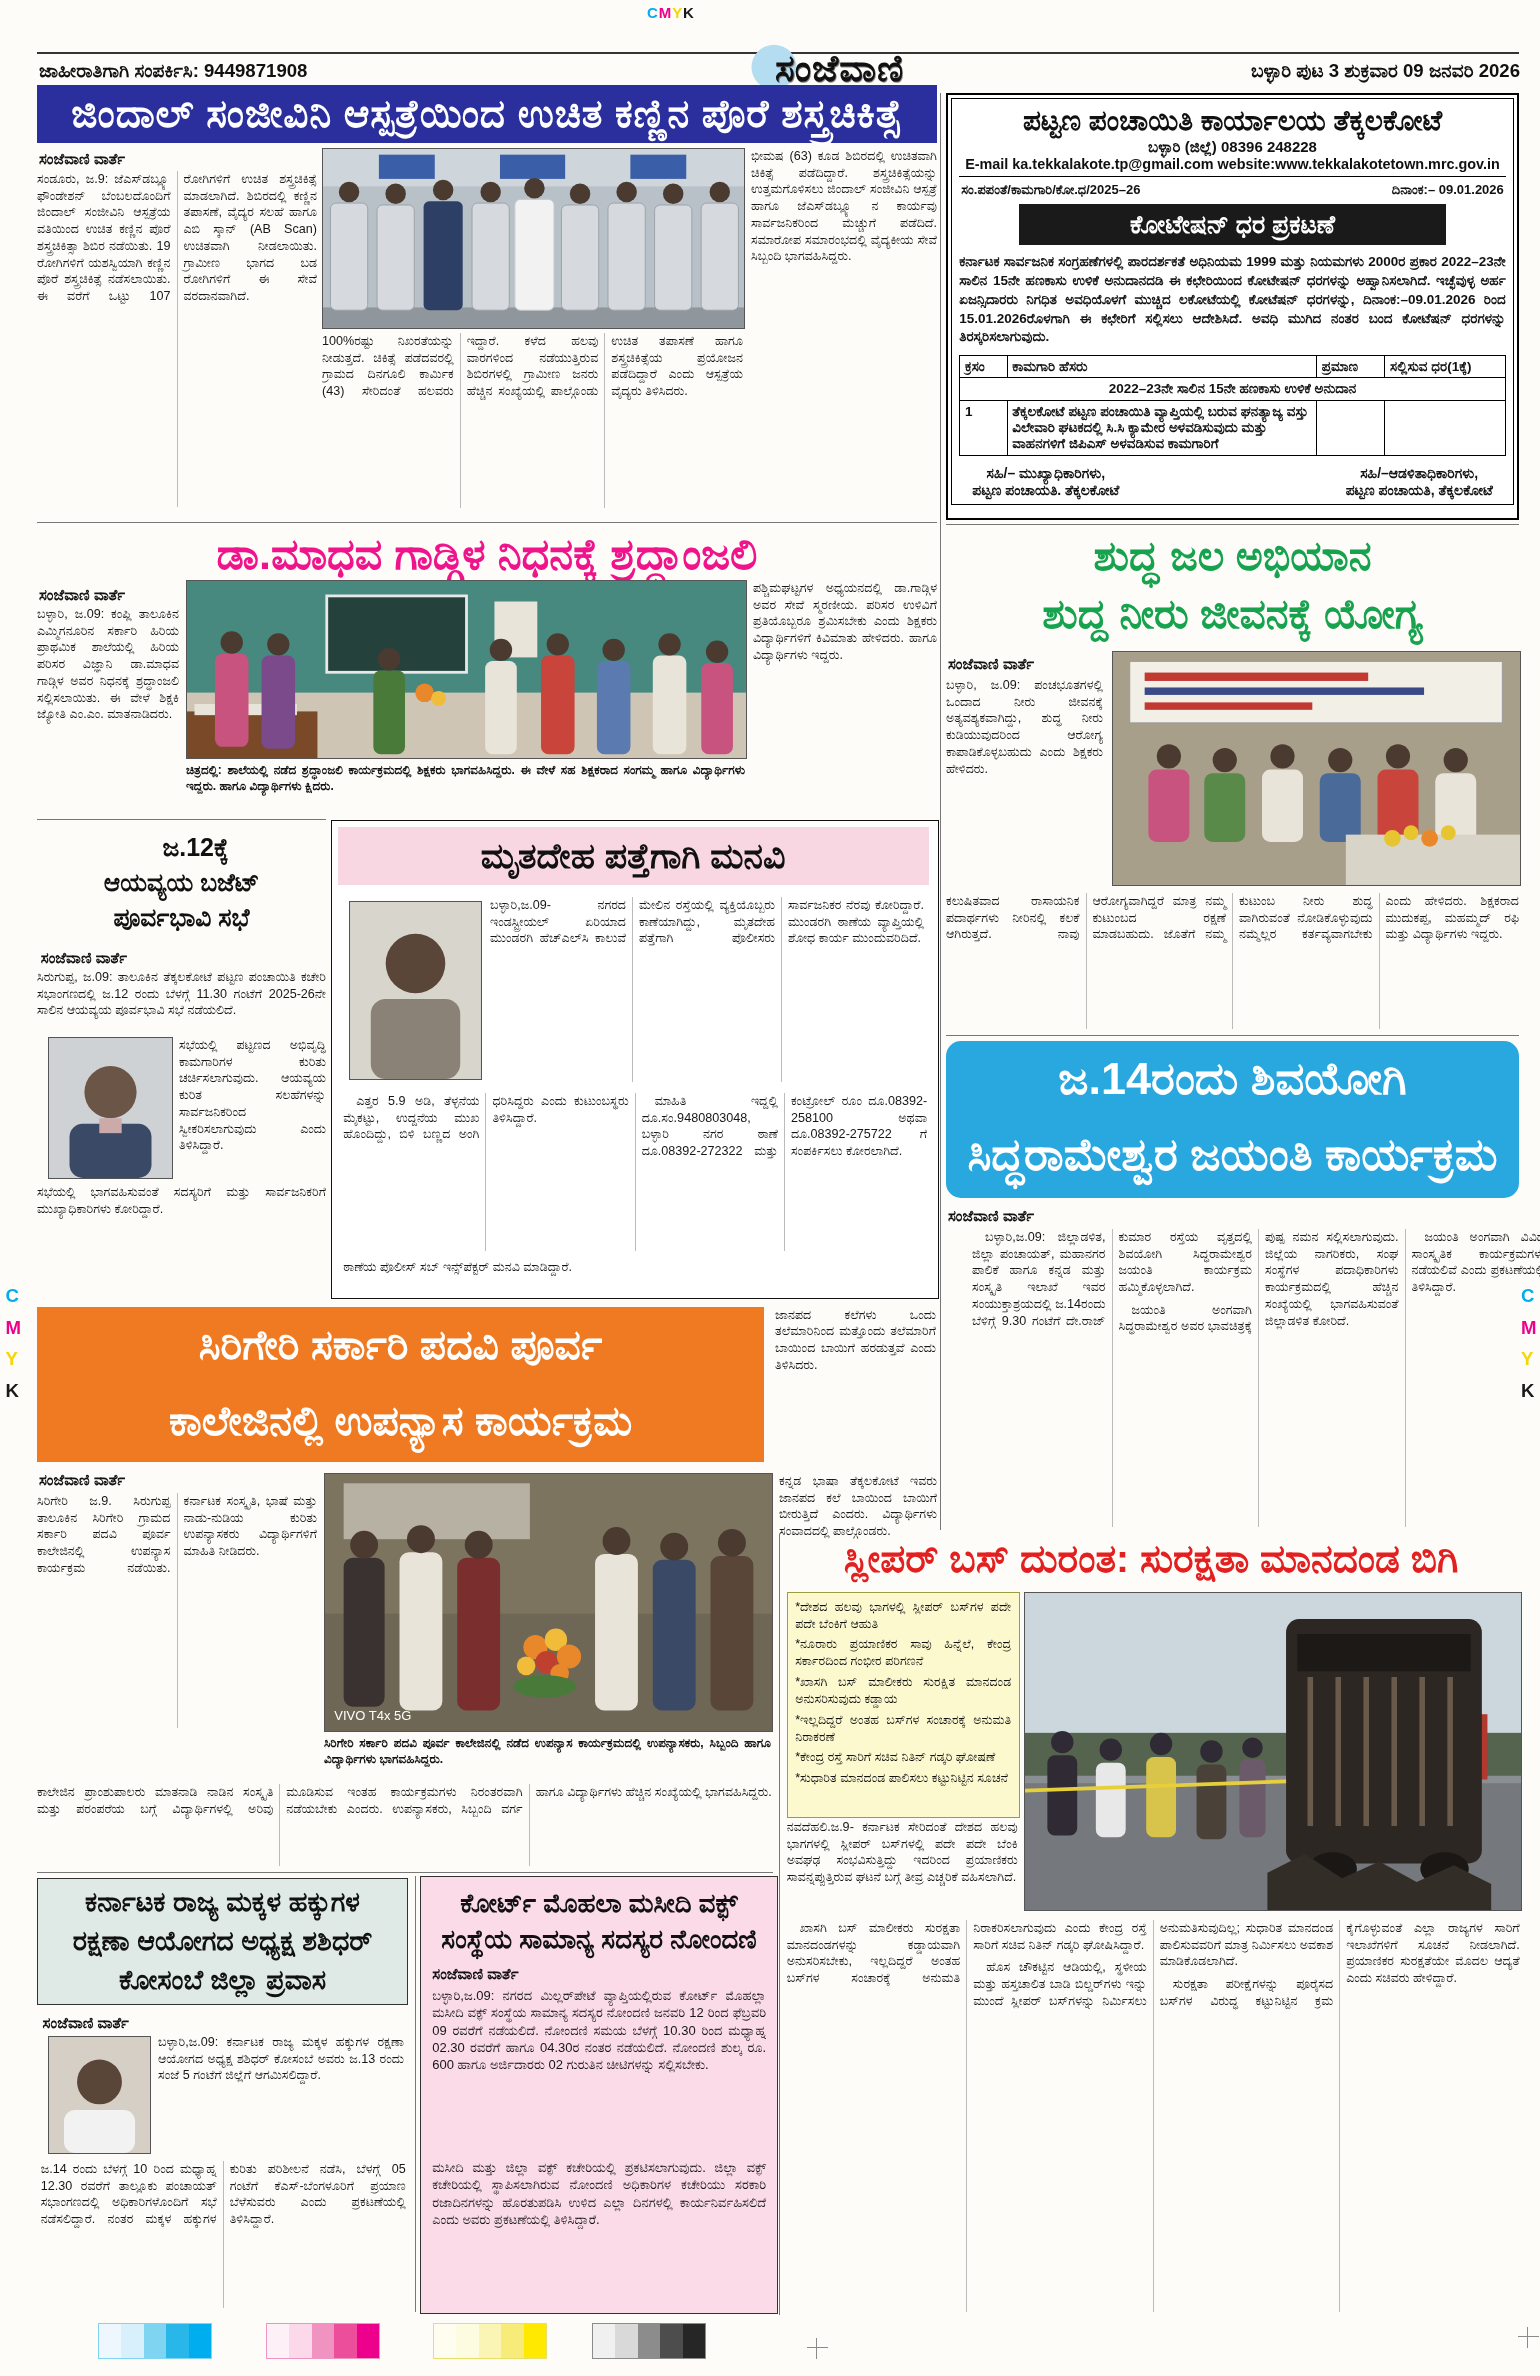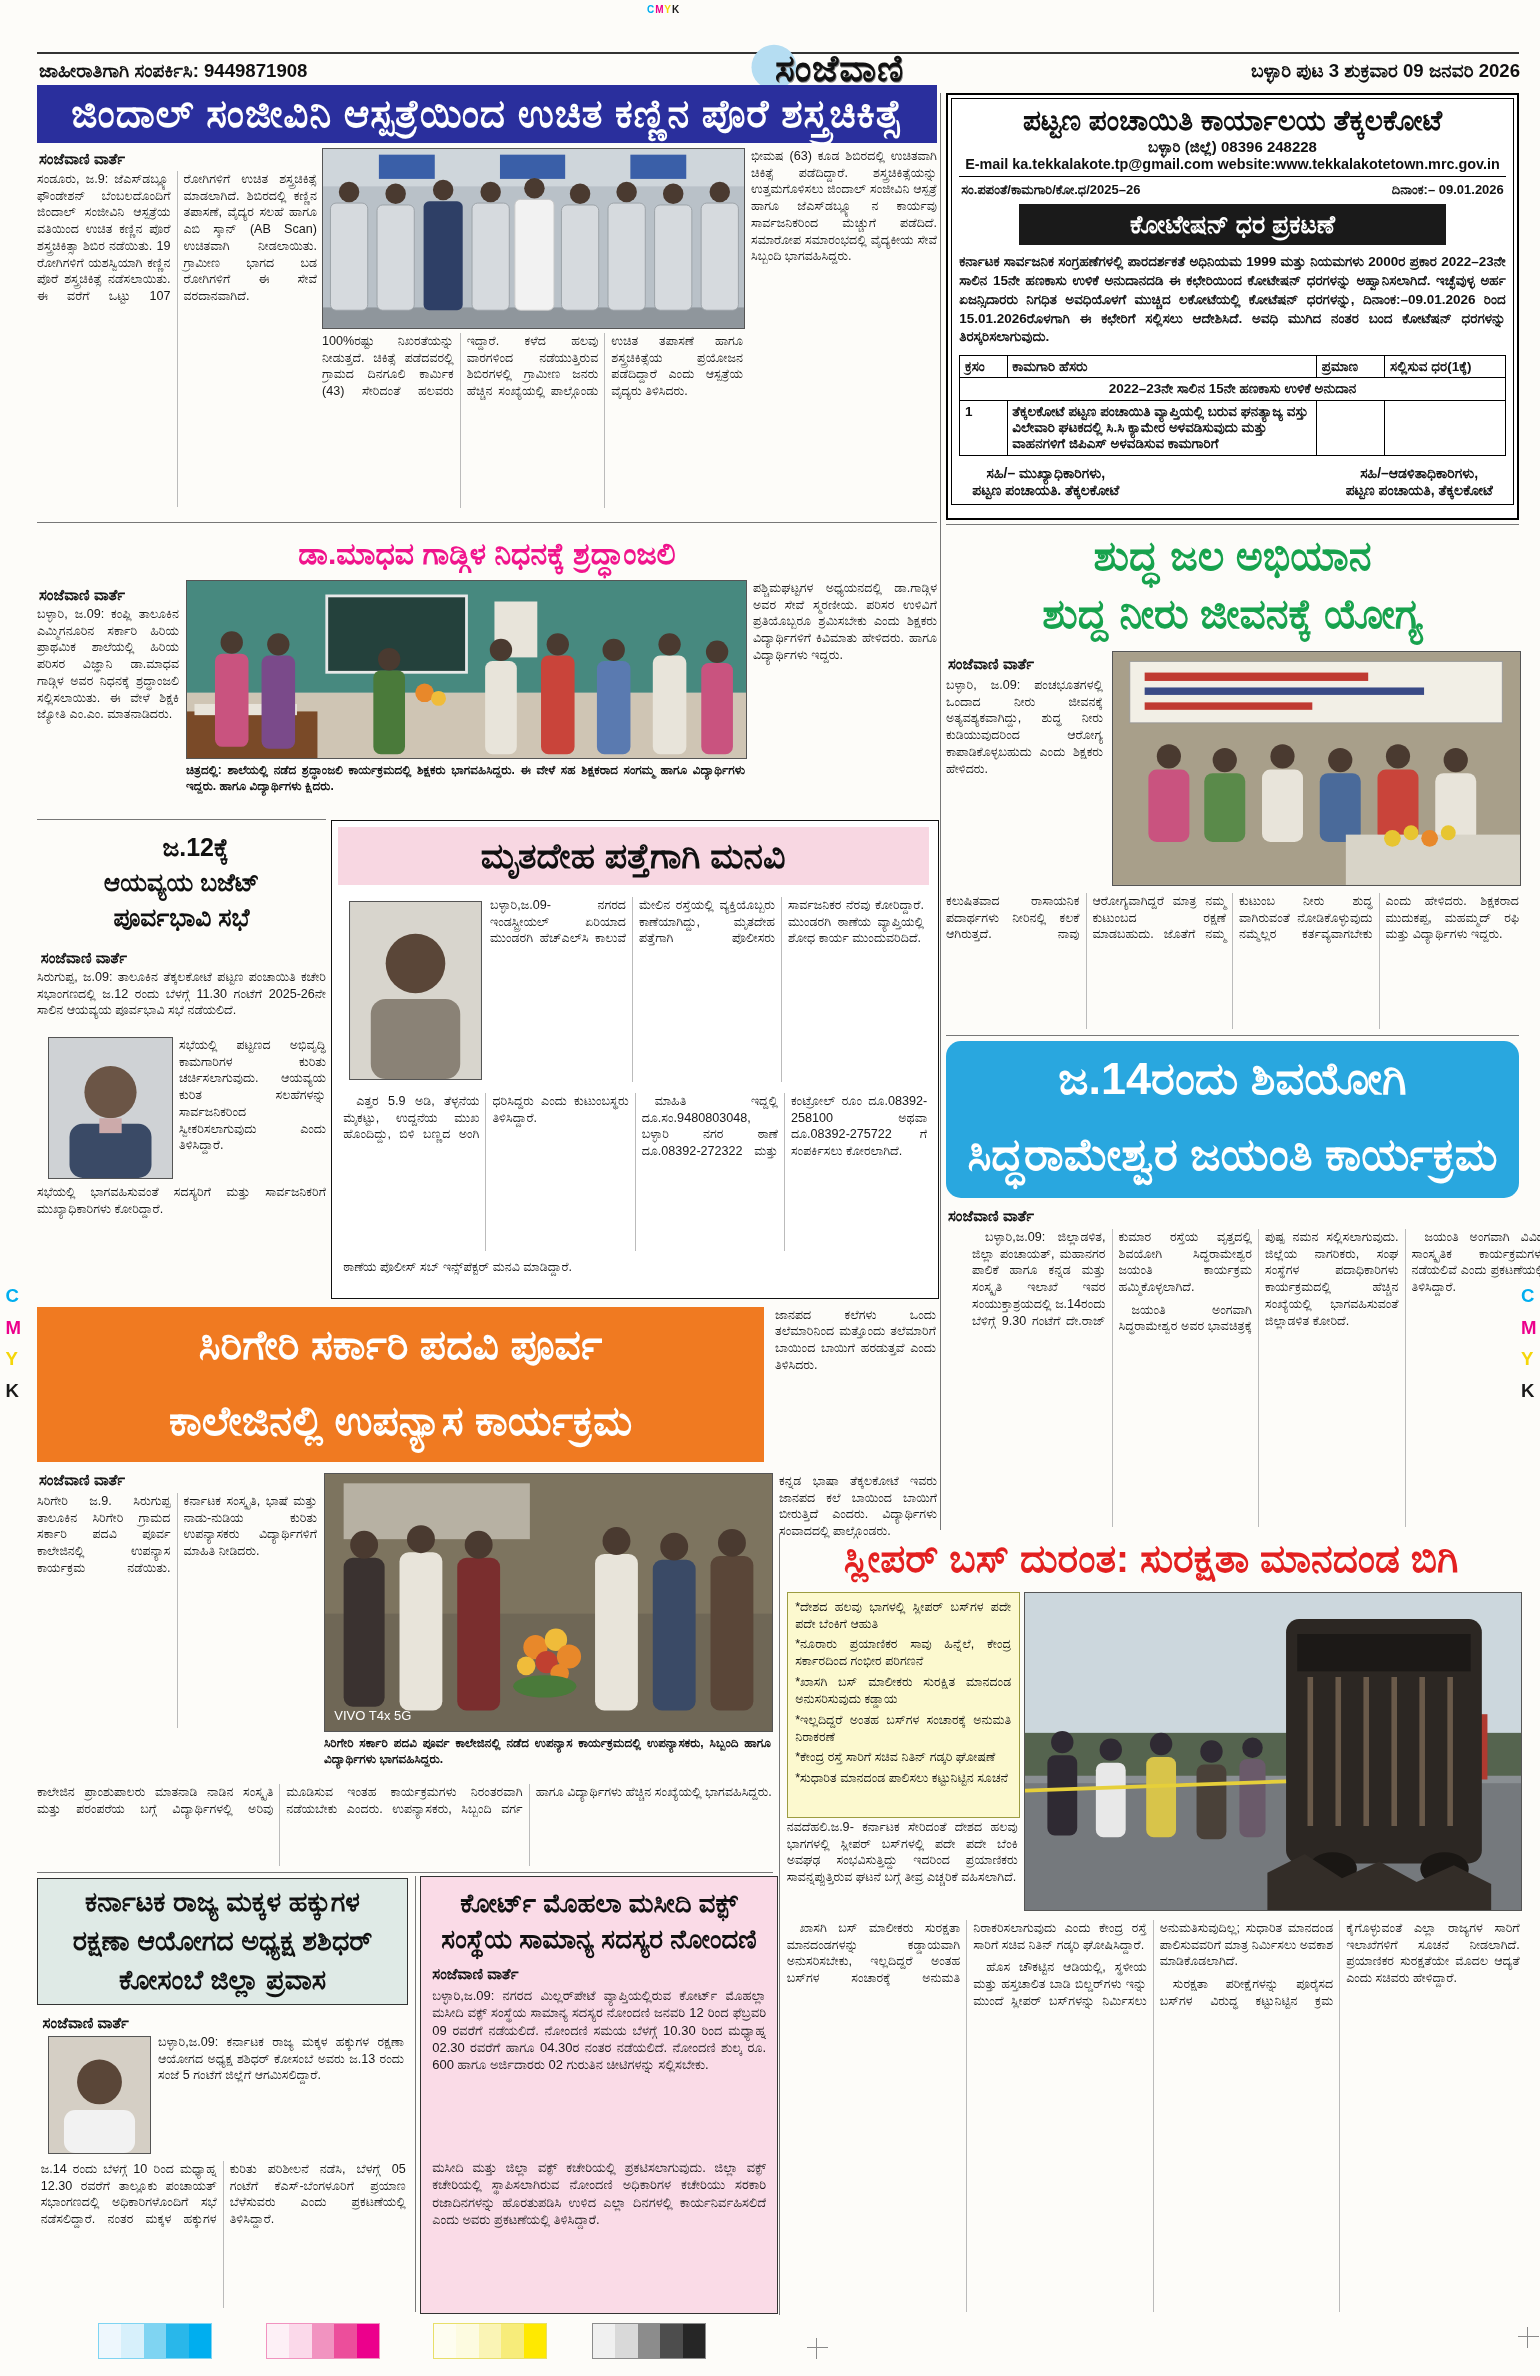--- a/index.html
+++ b/index.html
@@ -14,21 +14,21 @@
   .cols2{column-count:2;column-gap:13px;column-rule:0.9px solid #bbb;}
   .cols3{column-count:3;column-gap:13px;column-rule:0.9px solid #bbb;}
   .cols4{column-count:4;column-gap:13px;column-rule:0.9px solid #bbb;}
   .photo{position:absolute;border:0.9px solid #555;background:#c8c8c8;overflow:hidden;}
   .photo svg{display:block;}
   .caption{font-size:12px;font-weight:bold;line-height:1.3;text-align:justify;overflow:hidden;}
   
   .banner-blue{background:#2a2f9d;color:#fff;font-weight:bold;text-align:center;font-size:39px;line-height:58px;letter-spacing:0.9px;}
   .banner-sky{background:#29a7df;color:#fff;font-weight:bold;text-align:center;font-size:45px;line-height:76px;border-radius:15px;}
   .banner-orange{background:#f07a21;color:#fff;font-weight:bold;text-align:center;font-size:41px;line-height:76px;}
-  .head-magenta{color:#f0148c;font-weight:bold;text-align:center;font-size:30px;line-height:52px;}
+  .head-magenta{color:#f0148c;font-weight:bold;text-align:center;font-size:43px;line-height:52px;}
   .head-green{color:#17a24d;font-weight:bold;text-align:center;font-size:41px;line-height:56px;}
   .head-red{color:#e32020;font-weight:bold;text-align:center;font-size:39px;line-height:50px;}
   .head-pink-box{background:#f8d7e2;color:#111;font-weight:bold;text-align:center;font-size:35px;line-height:58px;}
   .head-small{font-weight:bold;text-align:center;font-size:25px;line-height:35px;color:#111;}
   .headbox-grey{background:#dfeae6;border:0.9px solid #333;font-weight:bold;text-align:center;font-size:27px;line-height:39px;color:#111;}
   .head-masjid{font-weight:bold;text-align:center;font-size:26px;line-height:35px;color:#111;}
   
   #notice{border:2.8px solid #000;background:#fff;}
   #notice .inner{margin:2.8px;border:0.9px solid #000;padding:5.6px 7.5px 3.7px 7.5px;}
   #notice .n-title{font-weight:bold;text-align:center;font-size:28px;line-height:34px;}
@@ -45,21 +45,21 @@
   .ybox p{margin:0 0 3.7px 0;}
   
   .hdr-text{font-weight:bold;font-size:18.6px;color:#111;}
   .masthead{position:absolute;text-align:right;font-weight:900;font-size:37px;letter-spacing:0.9px;}
   .masthead .disc{position:absolute;left:50%;top:50%;transform:translate(-50%,-54%);width:45px;height:45px;border-radius:50%;background:#b5ddf2;z-index:0;}
   .masthead .txt{position:relative;z-index:1;text-shadow:0.9px 0.9px 0 #888;}
   
   .swatchbar{position:absolute;display:flex;height:34px;}
   .swatchbar div{width:22.4px;height:34px;}
   .edge-cmyk{position:absolute;display:flex;flex-direction:column;gap:11.2px;font-weight:bold;font-size:18.6px;line-height:20.5px;}
-  .mini-cmyk{position:absolute;font-weight:bold;font-size:10px;letter-spacing:0.9px;text-align:center;}
+  .mini-cmyk{position:absolute;font-weight:bold;font-size:15px;letter-spacing:0.9px;text-align:center;}
   .regcross{position:absolute;width:20.5px;height:20.5px;}
   .regcross:before,.regcross:after{content:"";position:absolute;background:#8a8a8a;}
   .regcross:before{left:9.3px;top:0;width:0.9px;height:20.5px;}
   .regcross:after{top:9.3px;left:0;height:0.9px;width:20.5px;}
   .masjid-box{background:#fadbe7;border:0.9px solid #333;}
   .request-box{border:1.9px solid #111;background:#fff;}
 </style>
 </head>
 <body>
 

